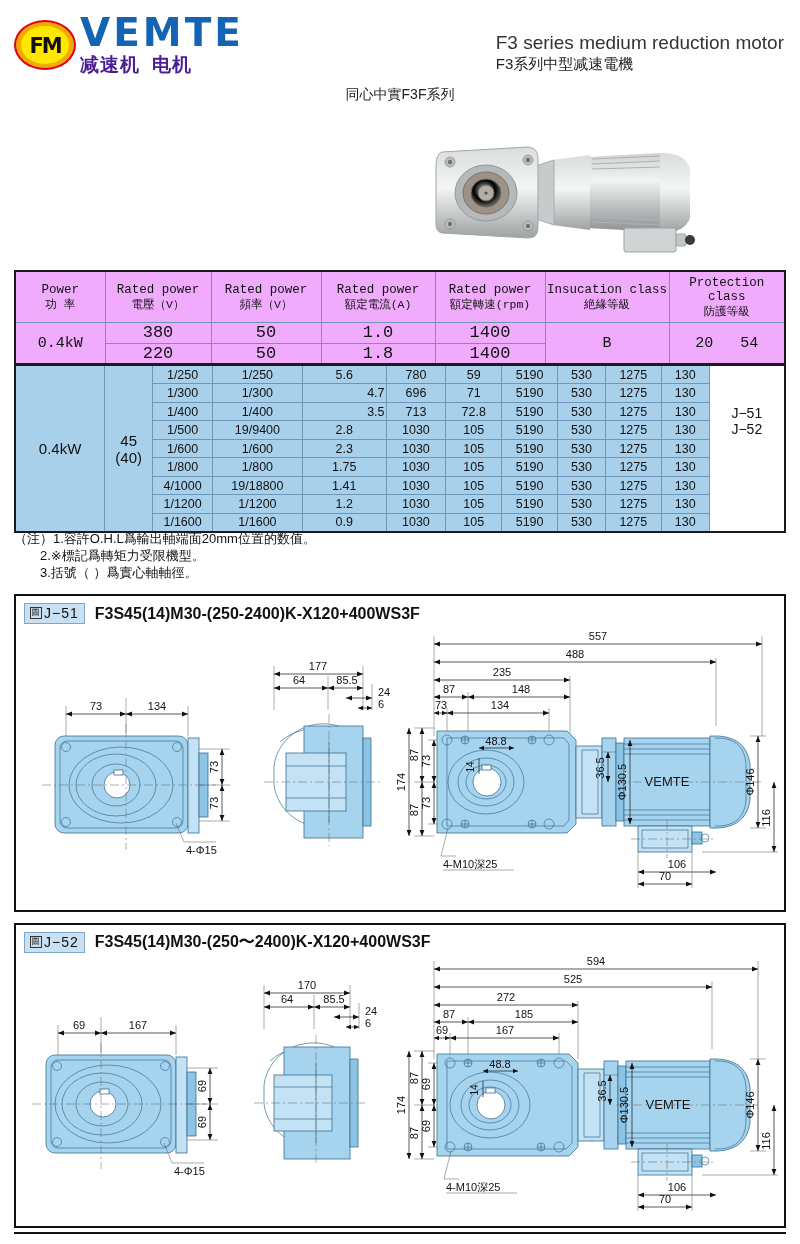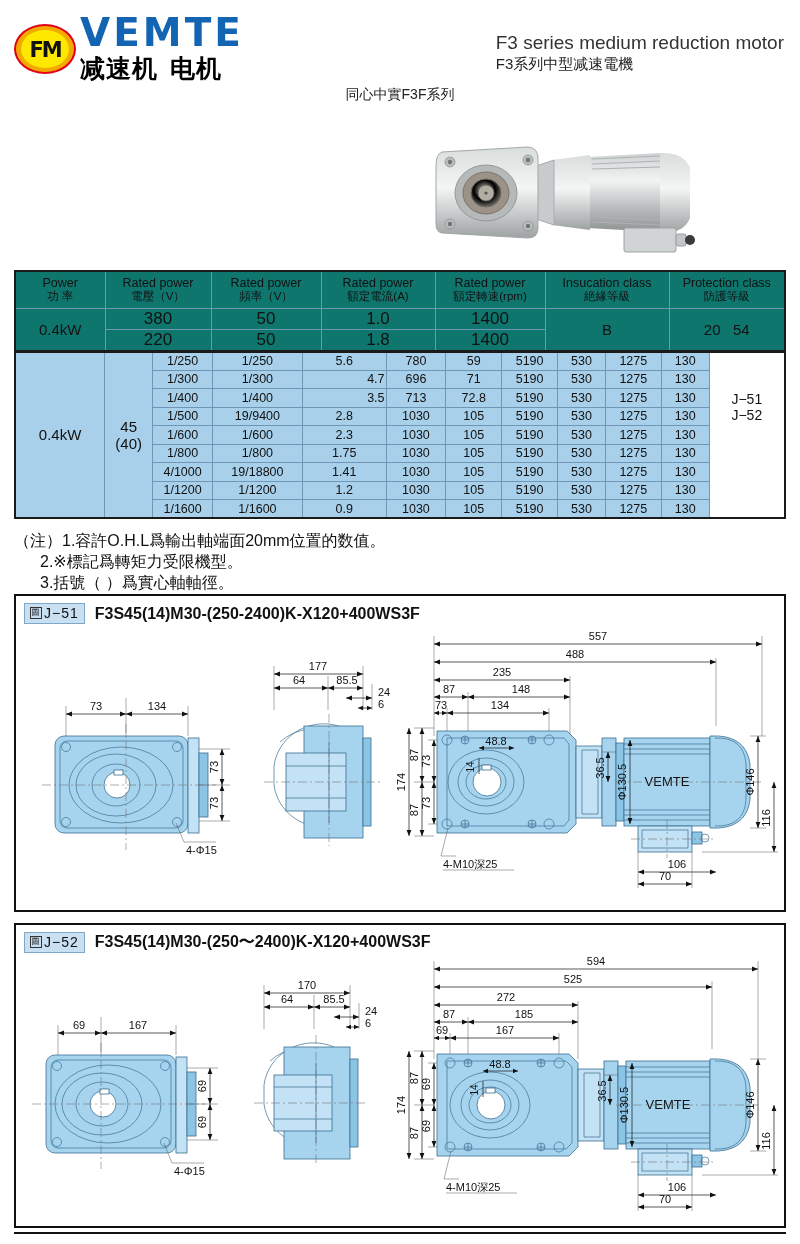--- a/index.html
+++ b/index.html
@@ -36,42 +36,43 @@
     font-family: "DejaVu Sans", sans-serif;
     font-weight: bold; font-size: 21px; color:#111; letter-spacing:-2px;
   }
   .logo-text { margin-left: 4px; }
   .logo-text .brand {
     font-family: "DejaVu Sans", sans-serif;
     font-size: 39px; font-weight: bold; color:#1464b4;
     letter-spacing: 3px; line-height: 0.95;
   }
   .logo-text .brand-cn {
-    font-size: 25px; font-weight: bold; color:#000000;
+    font-size: 19px; font-weight: bold; color:#4c1d95;
     letter-spacing: 1px; margin-top: 1px;
   }
   .logo-text .brand-cn .gap { display:inline-block; width:12px; }
 
   .title-block { position:absolute; right:16px; top:32px; text-align:left; }
   .title-en { font-size: 19px; color:#333; letter-spacing:0px; }
   .title-cn { font-size: 15px; color:#222; margin-top:1px; }
   .subtitle-cn {
     position:absolute; left:0; right:0; top:86px;
     text-align:center; font-size: 14px; color:#222;
   }
 
   
   .photo { position:absolute; left:432px; top:122px; width:280px; height:140px; }
 
   
   .tbl-wrap { position:absolute; left:14px; top:270px; width:772px; }
   table.spec {
     border-collapse: collapse;
     width: 772px;
-    background: #0f766e;
+    background: #f0abfc;
+    font-family: Liberation Mono, monospace;
   }
   table.spec td, table.spec th {
     border: 1px solid #6f97b5;
     text-align: center;
     font-weight: normal;
     color: #111;
     padding: 0;
   }
   table.spec .hdr {
     font-size: 12.5px; line-height:1.15; padding: 4px 1px 4px;
@@ -89,21 +90,21 @@
     margin-top: -1px;
   }
   table.ratio td {
     border: 1px solid #6f97b5;
     text-align:center; font-size:12.5px; height:18.5px;
     color:#111; padding:0 1px;
   }
   table.ratio td.jcell { background:#ffffff; border:none; font-size:14px; }
 
   
-  .notes { position:absolute; left:14px; top:530px; font-size:16px; line-height:1.32; color:#111;}
+  .notes { position:absolute; left:14px; top:530px; font-size:13px; line-height:1.32; color:#111;}
   .notes div:nth-child(n+2) { padding-left: 26px; }
 
   
   .panel {
     position:absolute; left:14px; width:772px;
     border: 2px solid #111; background:#fff;
   }
   #panel-j51 { top:594px; height: 318px; }
   #panel-j52 { top:923px; height: 305px; }
   .panel-head { position:absolute; left:8px; top:7px; display:flex; align-items:center; }

